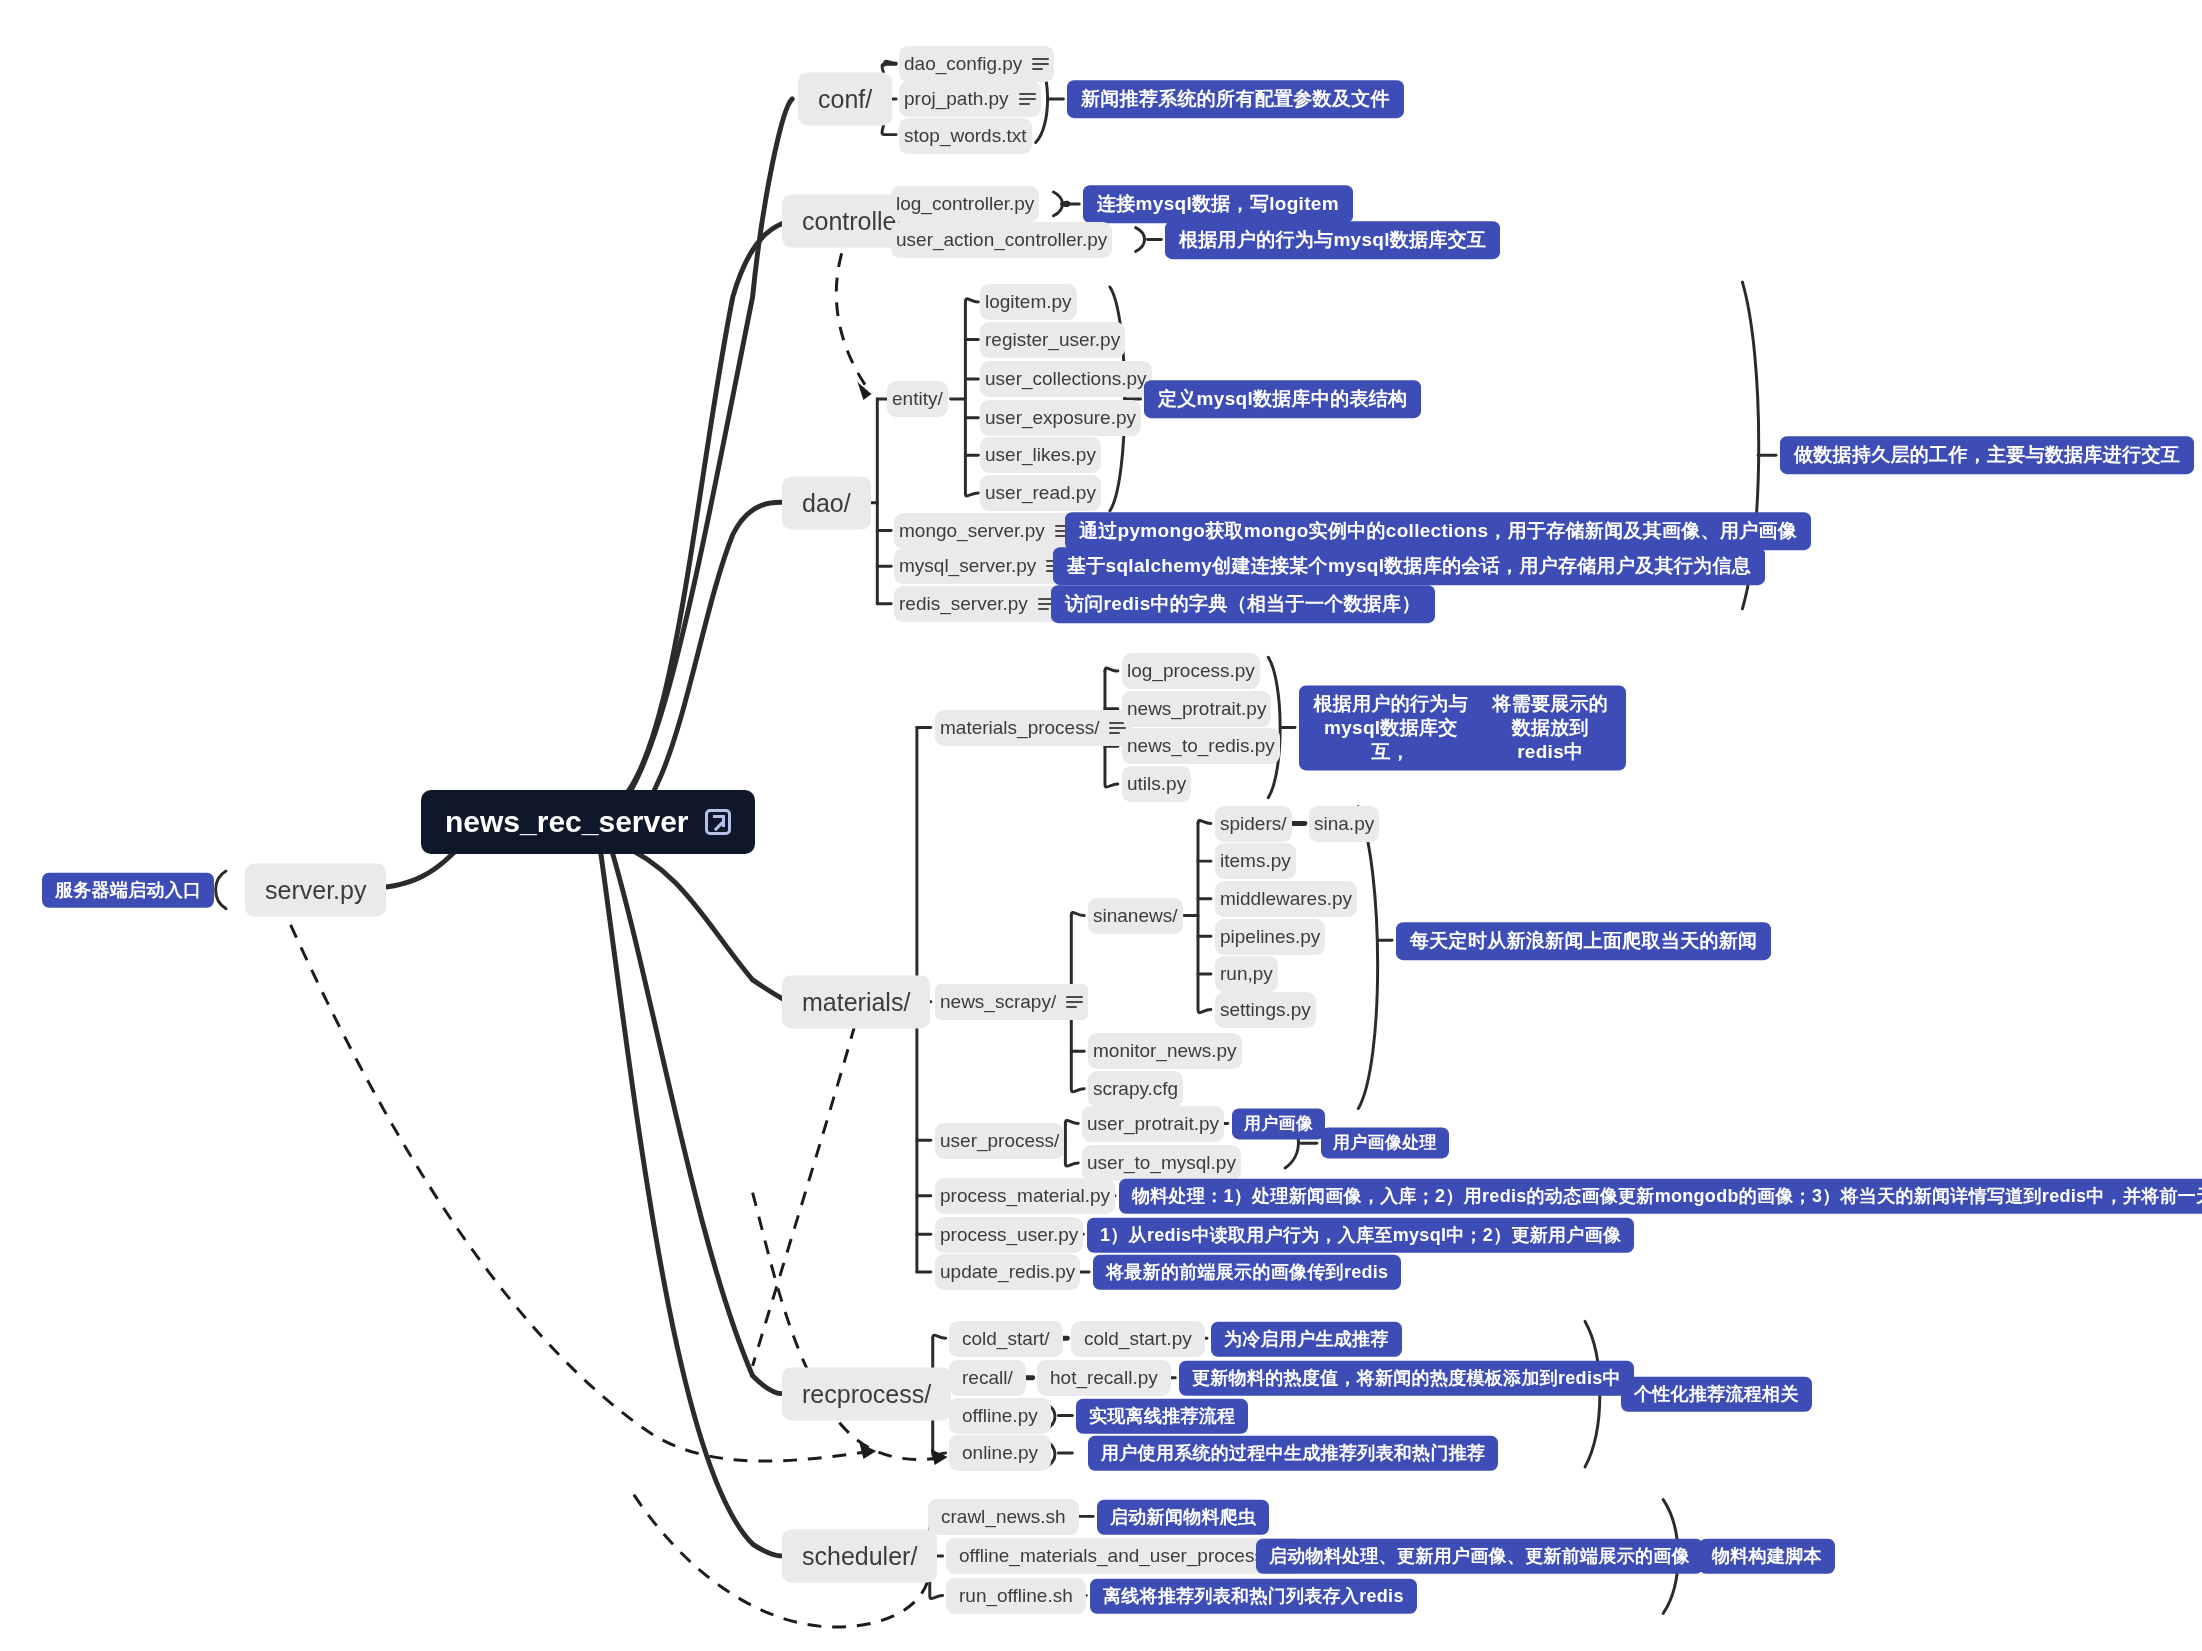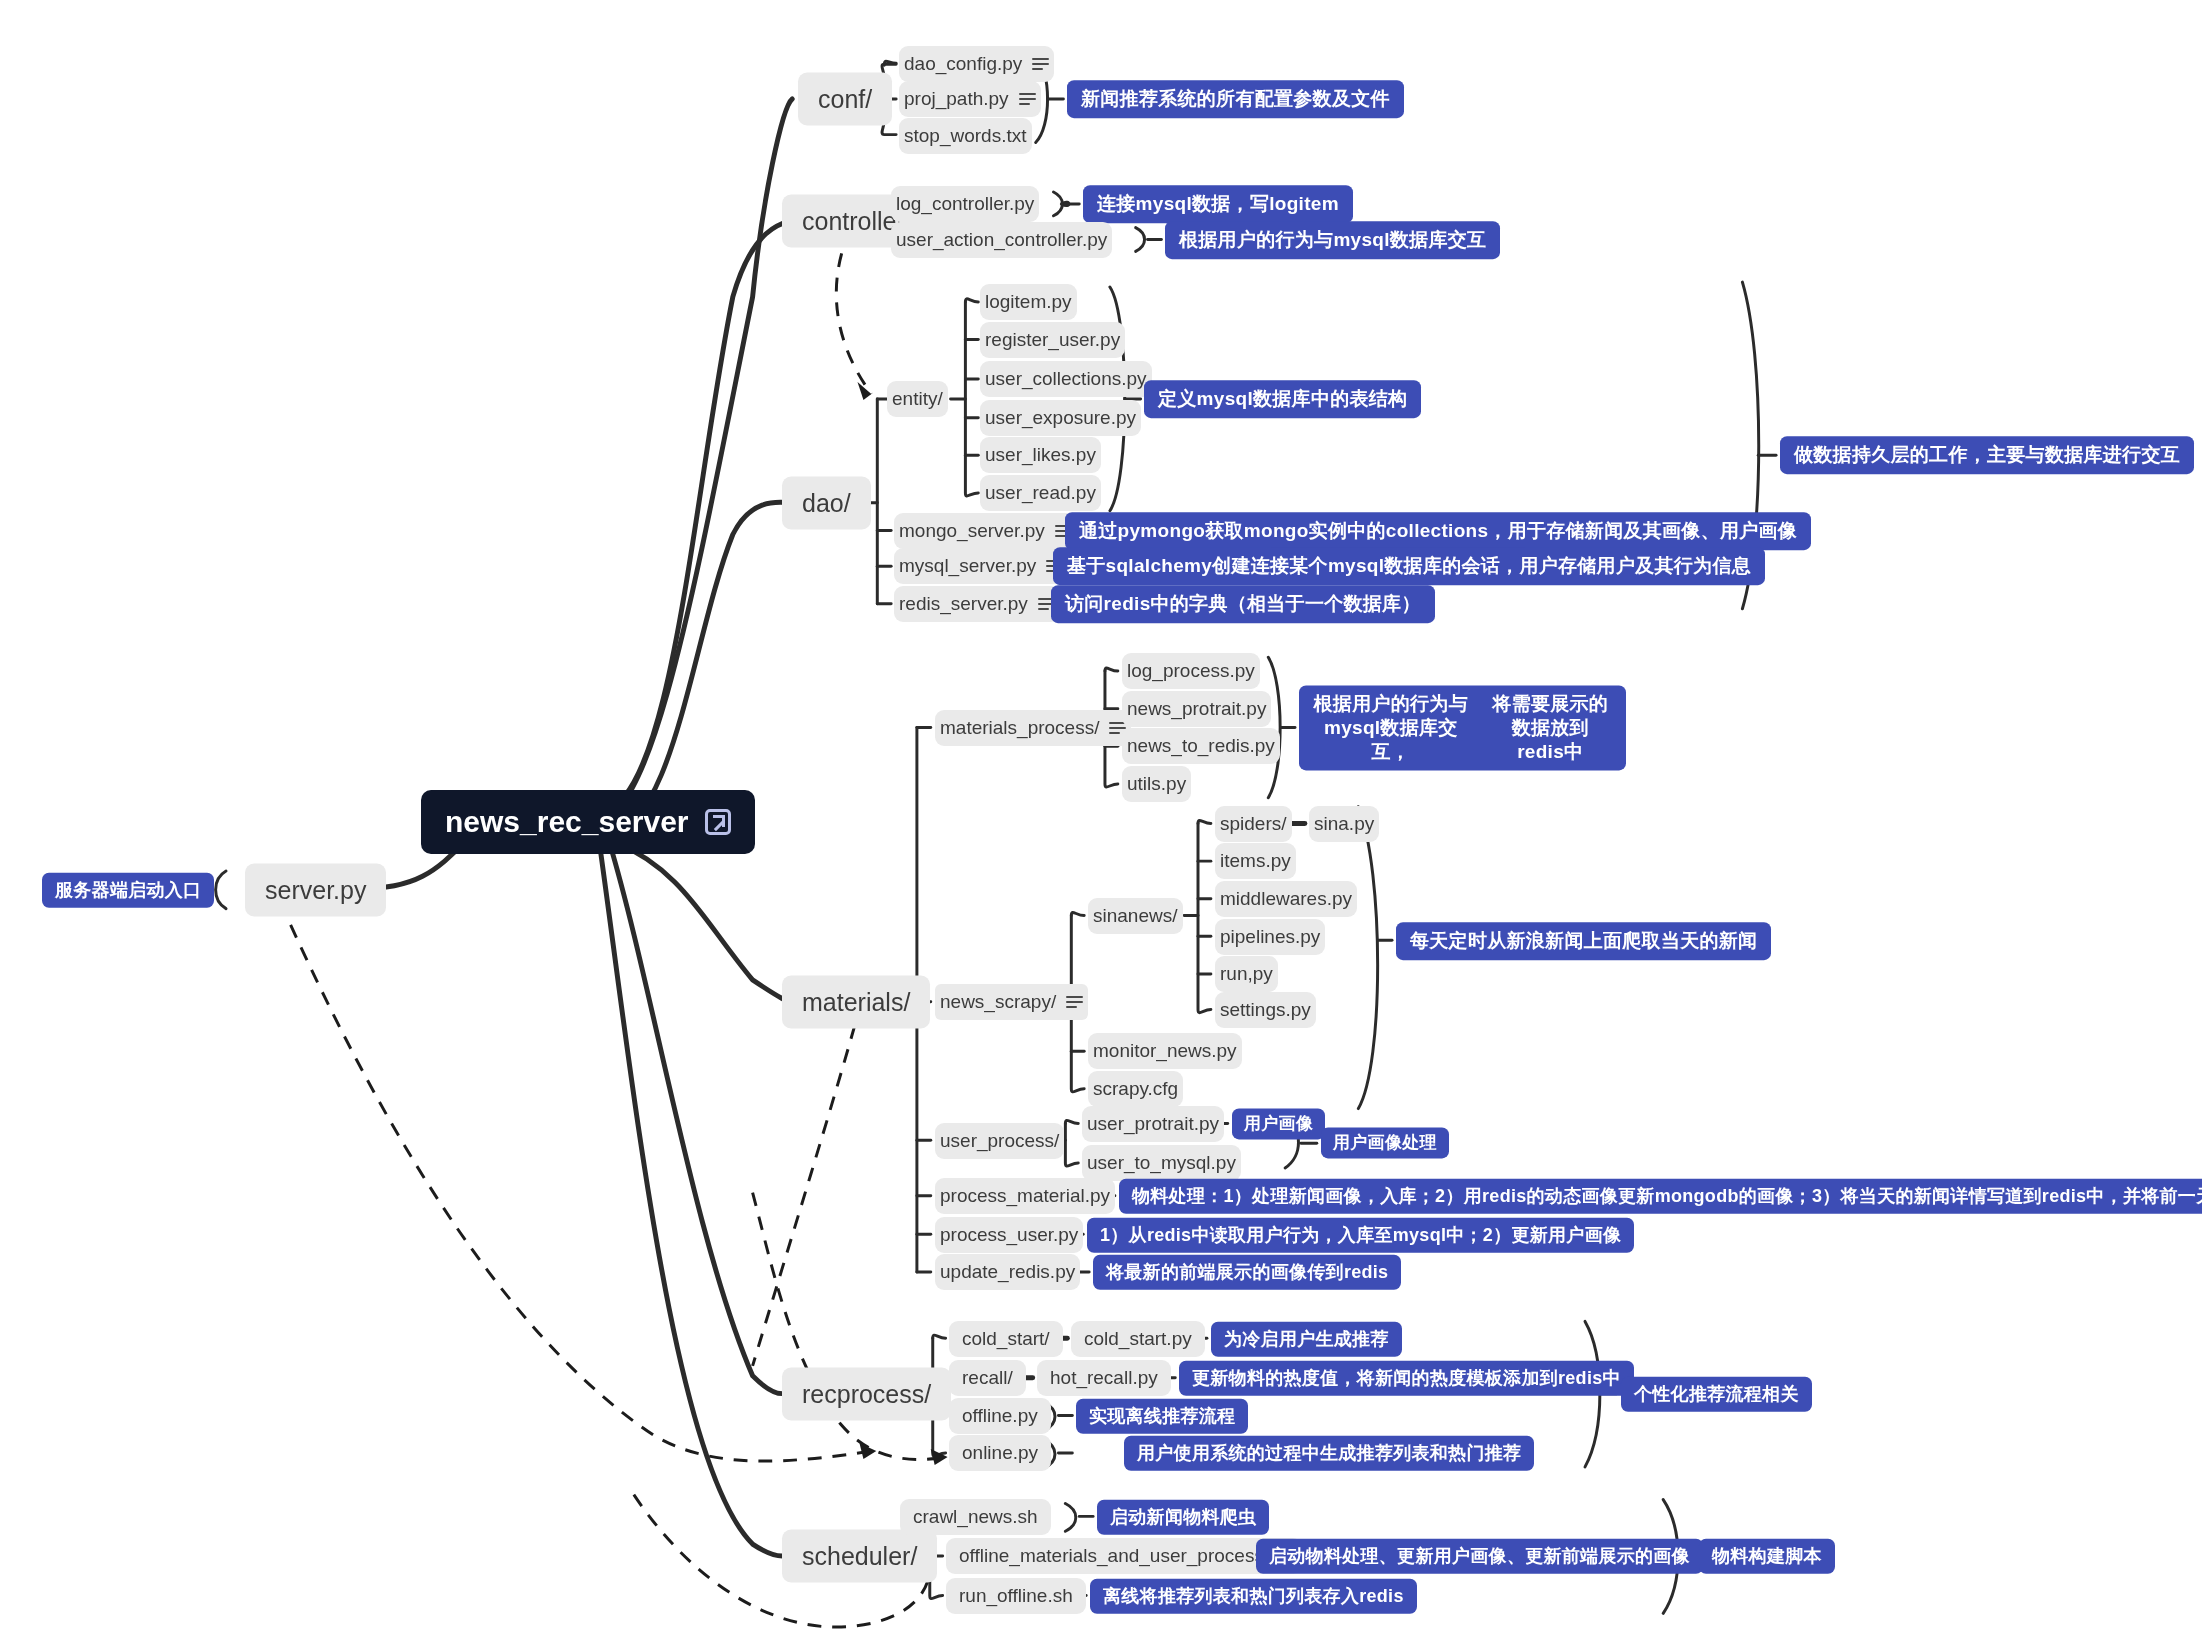--- a/index.html
+++ b/index.html
@@ -421,27 +421,27 @@
   <span>hot_recall.py</span>
 </div>
 <div class="node badge b-md" style="left:1179px;top:1378px;">更新物料的热度值，将新闻的热度模板添加到redis中</div>
 <div class="node pill lvl4" style="left:949px;top:1416px;">
   <span>offline.py</span>
 </div>
 <div class="node badge b-md" style="left:1076px;top:1416px;">实现离线推荐流程</div>
 <div class="node pill lvl4" style="left:949px;top:1453px;">
   <span>online.py</span>
 </div>
-<div class="node badge b-md" style="left:1124px;top:1453px;">用户使用系统的过程中生成推荐列表和热门推荐</div>
+<div class="node badge b-md" style="left:1088px;top:1453px;">用户使用系统的过程中生成推荐列表和热门推荐</div>
 <div class="node badge b-md" style="left:1621px;top:1394px;">个性化推荐流程相关</div>
 
 <div class="node pill lvl1" style="left:782px;top:1556px;">
   <span>scheduler/</span>
 </div>
-<div class="node pill lvl4" style="left:900px;top:1517px;align-items:center;">
+<div class="node pill lvl4" style="left:928px;top:1517px;align-items:center;">
   <span>crawl_news.sh</span>
 </div>
 <div class="node badge b-md" style="left:1097px;top:1517px;">启动新闻物料爬虫</div>
 <div class="node pill lvl4" style="left:946px;top:1556px;">
   <span>offline_materials_and_user_process.sh</span>
 </div>
 <div class="node badge b-md" style="left:1256px;top:1556px;">启动物料处理、更新用户画像、更新前端展示的画像</div>
 <div class="node pill lvl4" style="left:946px;top:1596px;">
   <span>run_offline.sh</span>
 </div>

